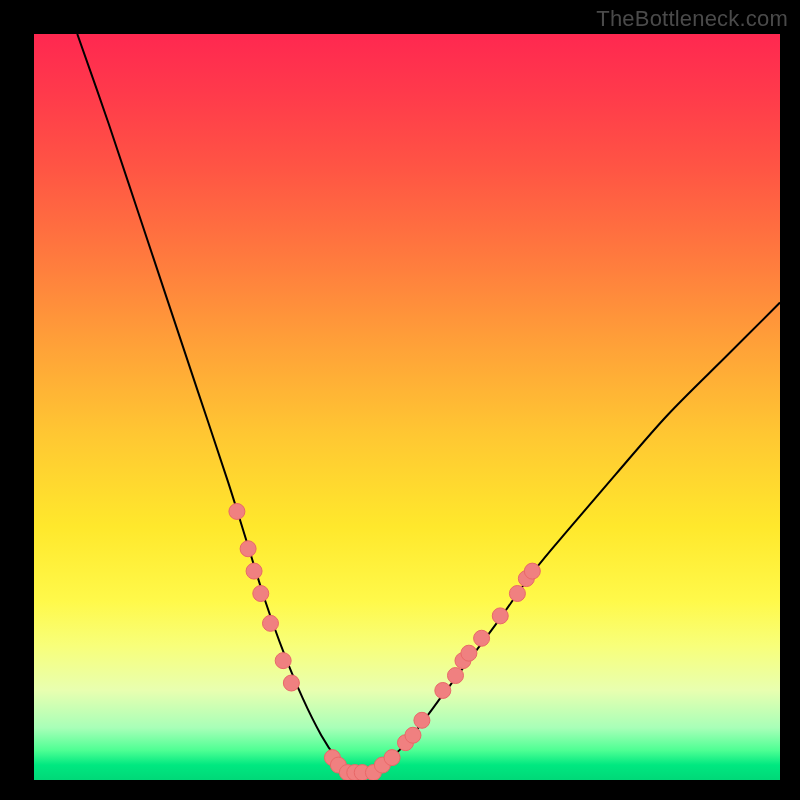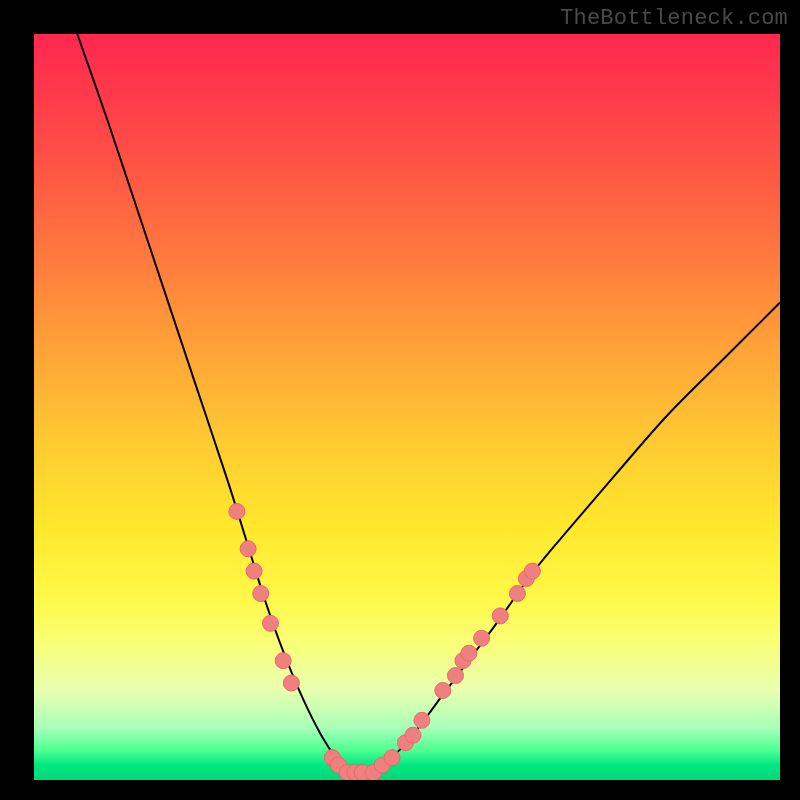--- a/index.html
+++ b/index.html
@@ -11,21 +11,20 @@
     background: #000;
     font-family: Arial, Helvetica, sans-serif;
   }
   .frame {
     position: absolute;
     left: 0;
     top: 0;
     width: 800px;
     height: 704px;
     background: #000;
-    font-family: Liberation Mono, monospace;
   }
   .plot {
     position: absolute;
     left: 34px;
     top: 34px;
     width: 746px;
     height: 746px;
     background: linear-gradient(
       to bottom,
       #ff2850 0%,

